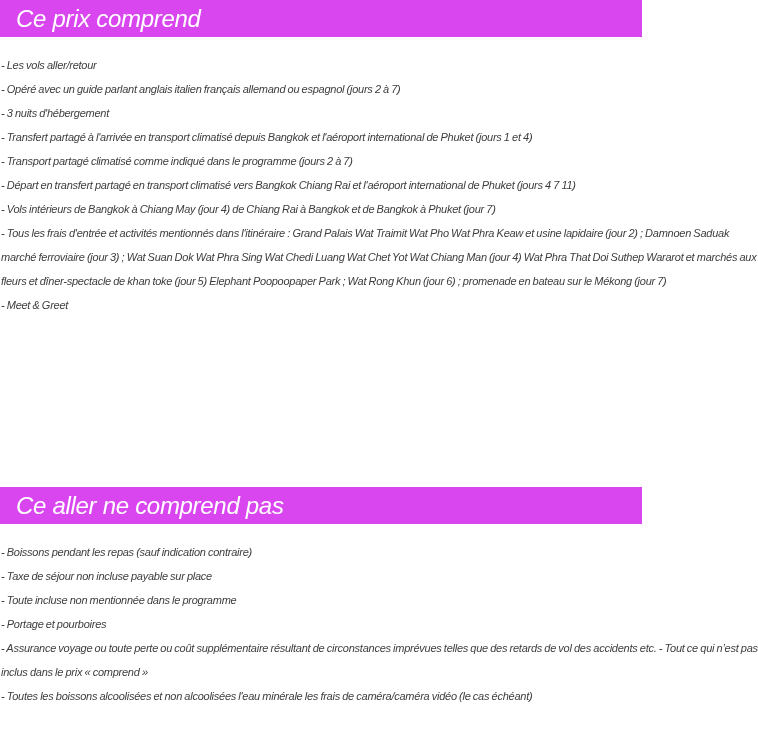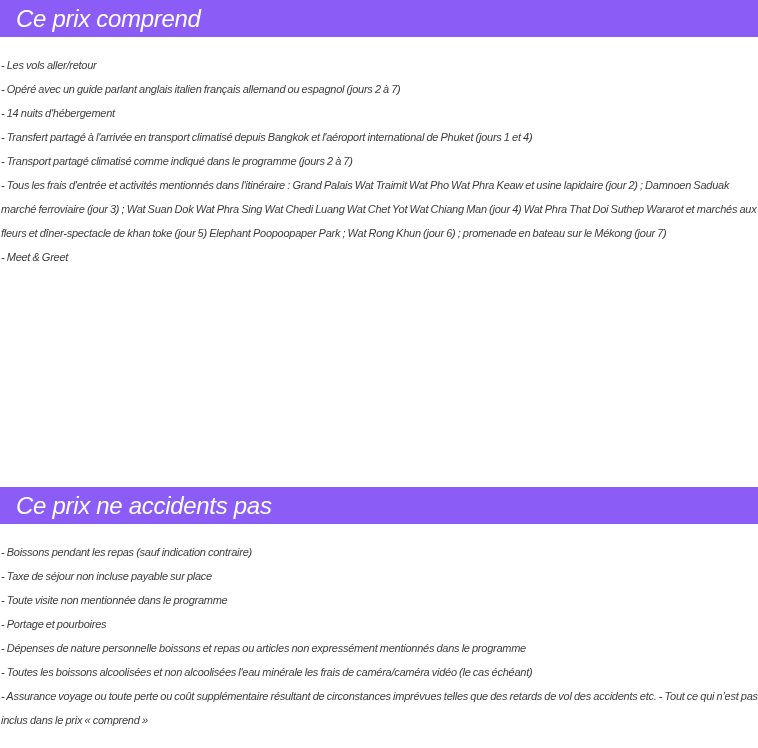--- a/index.html
+++ b/index.html
@@ -10,23 +10,23 @@
     body {
       width: 758px;
       height: 748px;
       overflow: hidden;
       position: relative;
       font-family: "DejaVu Sans", sans-serif;
     }
     .section-header {
       position: absolute;
       left: 0;
-      width: 758px;
+      width: 642px;
       height: 37px;
-      background: #8b5cf6;
+      background: #d946ef;
       box-sizing: border-box;
       padding-left: 16px;
     }
     .section-header h2 {
       margin: 0;
       color: #ffffff;
       font-family: "Liberation Sans", sans-serif;
       font-style: italic;
       font-weight: normal;
       font-size: 24px;
@@ -60,32 +60,33 @@
 </head>
 <body>
 
 <div class="section-header" id="hdr-included">
   <h2>Ce prix comprend</h2>
 </div>
 
 <ul class="item-list" id="list-included">
   <li>- Les vols aller/retour</li>
   <li>- Opéré avec un guide parlant anglais italien français allemand ou espagnol (jours 2 à 7)</li>
-  <li>- 14 nuits d'hébergement</li>
+  <li>- 3 nuits d'hébergement</li>
   <li>- Transfert partagé à l'arrivée en transport climatisé depuis Bangkok et l'aéroport international de Phuket (jours 1 et 4)</li>
   <li>- Transport partagé climatisé comme indiqué dans le programme (jours 2 à 7)</li>
+  <li>- Départ en transfert partagé en transport climatisé vers Bangkok Chiang Rai et l'aéroport international de Phuket (jours 4 7 11)</li>
+  <li>- Vols intérieurs de Bangkok à Chiang May (jour 4) de Chiang Rai à Bangkok et de Bangkok à Phuket (jour 7)</li>
   <li>- Tous les frais d'entrée et activités mentionnés dans l'itinéraire : Grand Palais Wat Traimit Wat Pho Wat Phra Keaw et usine lapidaire (jour 2) ; Damnoen Saduak marché ferroviaire (jour 3) ; Wat Suan Dok Wat Phra Sing Wat Chedi Luang Wat Chet Yot Wat Chiang Man (jour 4) Wat Phra That Doi Suthep Wararot et marchés aux fleurs et dîner-spectacle de khan toke (jour 5) Elephant Poopoopaper Park ; Wat Rong Khun (jour 6) ; promenade en bateau sur le Mékong (jour 7)</li>
   <li>- Meet &amp; Greet</li>
 </ul>
 
 <div class="section-header" id="hdr-excluded">
-  <h2>Ce prix ne accidents pas</h2>
+  <h2>Ce aller ne comprend pas</h2>
 </div>
 
 <ul class="item-list" id="list-excluded">
   <li>- Boissons pendant les repas (sauf indication contraire)</li>
   <li>- Taxe de séjour non incluse payable sur place</li>
-  <li>- Toute visite non mentionnée dans le programme</li>
+  <li>- Toute incluse non mentionnée dans le programme</li>
   <li>- Portage et pourboires</li>
-  <li>- Dépenses de nature personnelle boissons et repas ou articles non expressément mentionnés dans le programme</li>
+  <li>- Assurance voyage ou toute perte ou coût supplémentaire résultant de circonstances imprévues telles que des retards de vol des accidents etc. - Tout ce qui n’est pas inclus dans le prix « comprend »</li>
   <li>- Toutes les boissons alcoolisées et non alcoolisées l'eau minérale les frais de caméra/caméra vidéo (le cas échéant)</li>
-  <li>- Assurance voyage ou toute perte ou coût supplémentaire résultant de circonstances imprévues telles que des retards de vol des accidents etc. - Tout ce qui n’est pas inclus dans le prix « comprend »</li>
 </ul>
 
 </body></html>

